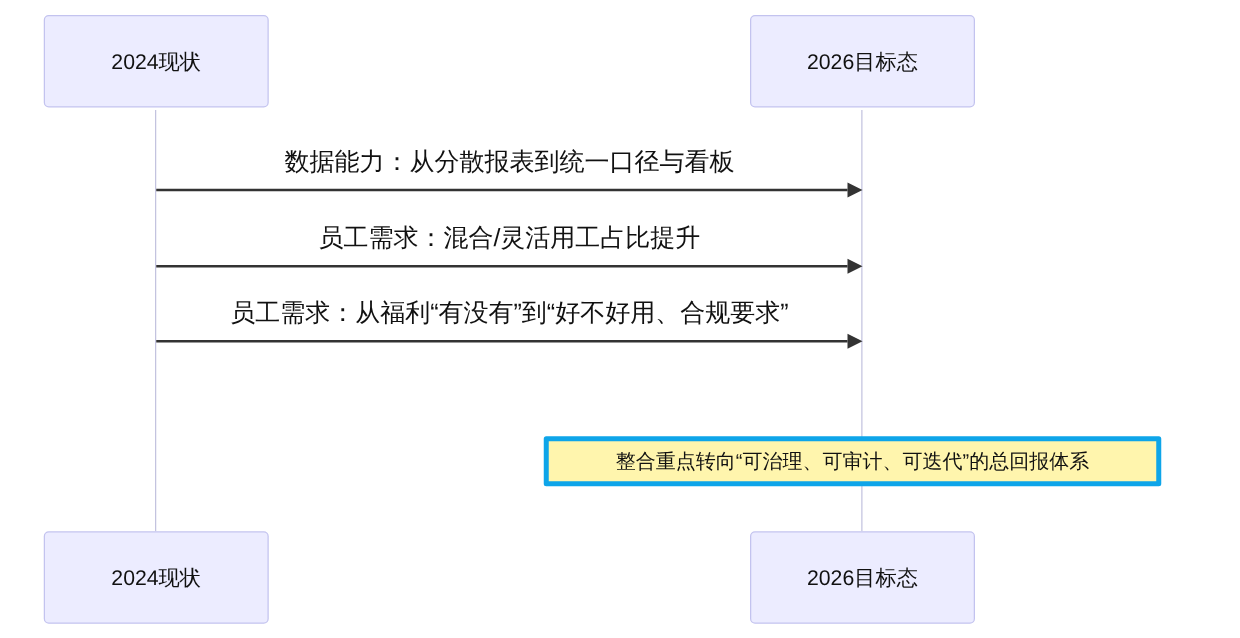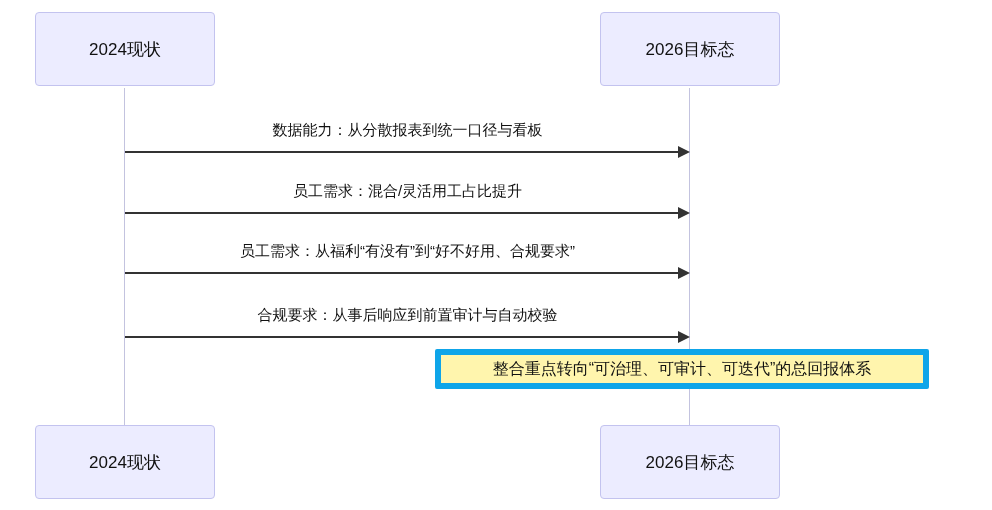--- a/index.html
+++ b/index.html
@@ -40,21 +40,21 @@
     width: 1px;
     background: #c3c3df;
   }
   .message {
     position: absolute;
     left: 125px;
     width: 565px;
   }
   .msg-label {
     text-align: center;
-    font-size: 15px;
+    font-size: 20px;
     line-height: 22px;
     color: #111111;
     margin-bottom: 10px;
     white-space: nowrap;
   }
   .msg-line {
     position: relative;
     height: 2px;
     background: #333333;
     width: 553px;
@@ -69,21 +69,21 @@
     border-top: 6px solid transparent;
     border-bottom: 6px solid transparent;
   }
   .note-box {
     position: absolute;
     left: 435px;
     top: 349px;
     width: 494px;
     height: 40px;
     background: #FFF5AD;
-    border: 6px solid #0ea5e9;
+    border: 4px solid #0ea5e9;
     border-radius: 2px;
     display: flex;
     align-items: center;
     justify-content: center;
     font-size: 16px;
     color: #111111;
     box-sizing: border-box;
     white-space: nowrap;
   }
 </style>
@@ -116,26 +116,20 @@
     </div>
   </div>
 
   <div class="message" style="top:240px;">
     <div class="msg-label">员工需求：从福利“有没有”到“好不好用、合规要求”</div>
     <div class="msg-line">
       <span class="arrowhead"></span>
     </div>
   </div>
 
-  <div class="message" style="top:304px;">
-    <div class="msg-label">合规要求：从事后响应到前置审计与自动校验</div>
-    <div class="msg-line">
-      <span class="arrowhead"></span>
-    </div>
-  </div>
 
   <div class="note-box">
     <span>整合重点转向“可治理、可审计、可迭代”的总回报体系</span>
   </div>
 
   <div class="actor-box" style="left:35px; top:425px;">
     <span>2024现状</span>
   </div>
   <div class="actor-box" style="left:600px; top:425px;">
     <span>2026目标态</span>

